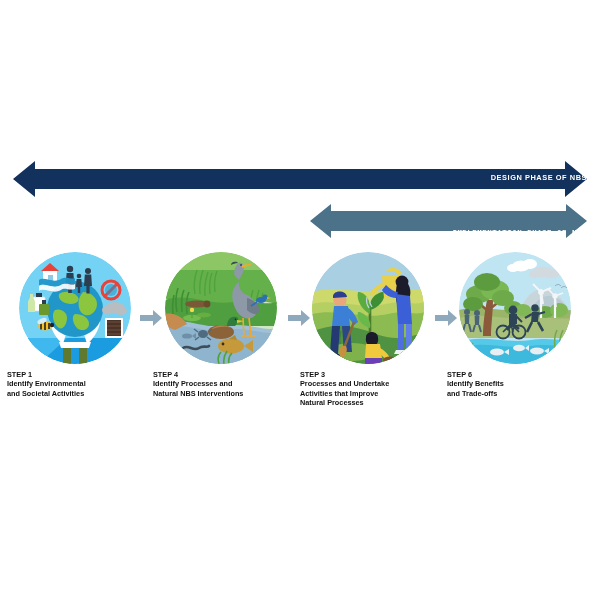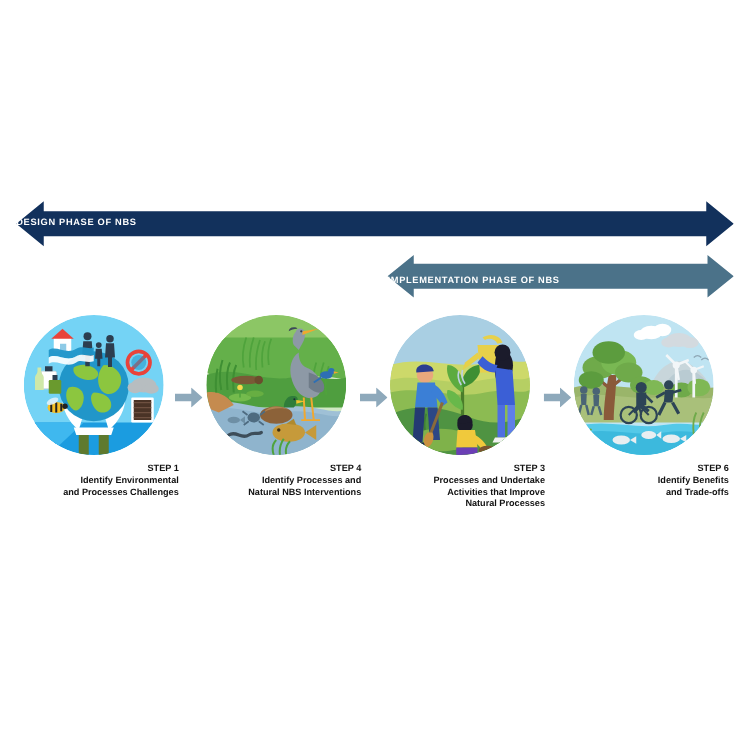--- a/index.html
+++ b/index.html
@@ -10,39 +10,39 @@
     overflow:hidden;
     position:relative;
   }
   #canvas{position:absolute;left:0;top:0;width:600px;height:600px;}
 
   
   .phase-arrow{position:absolute;}
   .phase-label{
     position:absolute;
     left:0;right:0;
-    text-align:left;
+    text-align:right;
     color:#ffffff;
     font-size:7.4px;
     font-weight:bold;
     letter-spacing:.55px;
     font-family:"Liberation Sans", sans-serif;
     white-space:nowrap;
   }
 
   
   .steps{
     position:absolute;
     left:0; top:252px; width:600px; height:180px;
   }
   .step{
     position:absolute;
     top:0;
     width:136px;
-    text-align:right;
+    text-align:left;
   }
   .circle-wrap{
     width:112px;height:112px;
     margin:0 auto;
     position:relative;
   }
   .circle{
     width:112px;height:112px;
     border-radius:50%;
     overflow:hidden;
@@ -75,21 +75,21 @@
     <svg width="574" height="40" viewBox="0 0 574 40">
       <polygon points="0,20 22,2 22,10 552,10 552,2 574,20 552,38 552,30 22,30 22,38" fill="#12315c"></polygon>
     </svg>
     <div class="phase-label" style="top:14px;">DESIGN PHASE OF NBS</div>
   </div>
 
   <div class="phase-arrow" style="left:310px;top:202px;width:277px;height:38px;">
     <svg width="277" height="38" viewBox="0 0 277 38">
       <polygon points="0,19 21,2 21,9 256,9 256,2 277,19 256,36 256,29 21,29 21,36" fill="#4b7289"></polygon>
     </svg>
-    <div class="phase-label" style="top:17px;">IMPLEMENTATION PHASE OF NBS</div>
+    <div class="phase-label" style="top:27px;font-family:Liberation Mono, monospace;">IMPLEMENTATION PHASE OF NBS</div>
   </div>
 
   <div class="steps">
 
     <div class="step" style="left:7px;">
       <div class="circle-wrap">
         <div class="circle">
           <svg width="112" height="112" viewBox="0 0 112 112">
             <defs>
                 <clipPath id="c1">
@@ -163,21 +163,21 @@
                 <rect x="88" y="68" width="14" height="16" fill="#4a3326"></rect>
                 <path d="M88,70 L102,70 M88,74 L102,74 M88,78 L102,78 M88,82 L102,82" stroke="#6e5040" stroke-width="1"></path>
               </g>
             </g>
           </svg>
         </div>
       </div>
       <div class="step-caption">
         <span class="step-title">STEP 1</span>
         <span class="step-sub">Identify Environmental</span>
-        <span class="step-sub">and Processes Challenges</span>
+        <span class="step-sub">and Societal Activities</span>
       </div>
     </div>
 
     <div class="connector" style="left:140px;">
       <svg width="22" height="16" viewBox="0 0 22 16">
         <polygon points="0,5 13,5 13,0 22,8 13,16 13,11 0,11" fill="#8ea9bb"></polygon>
       </svg>
     </div>
 
     <div class="step" style="left:153px;">

